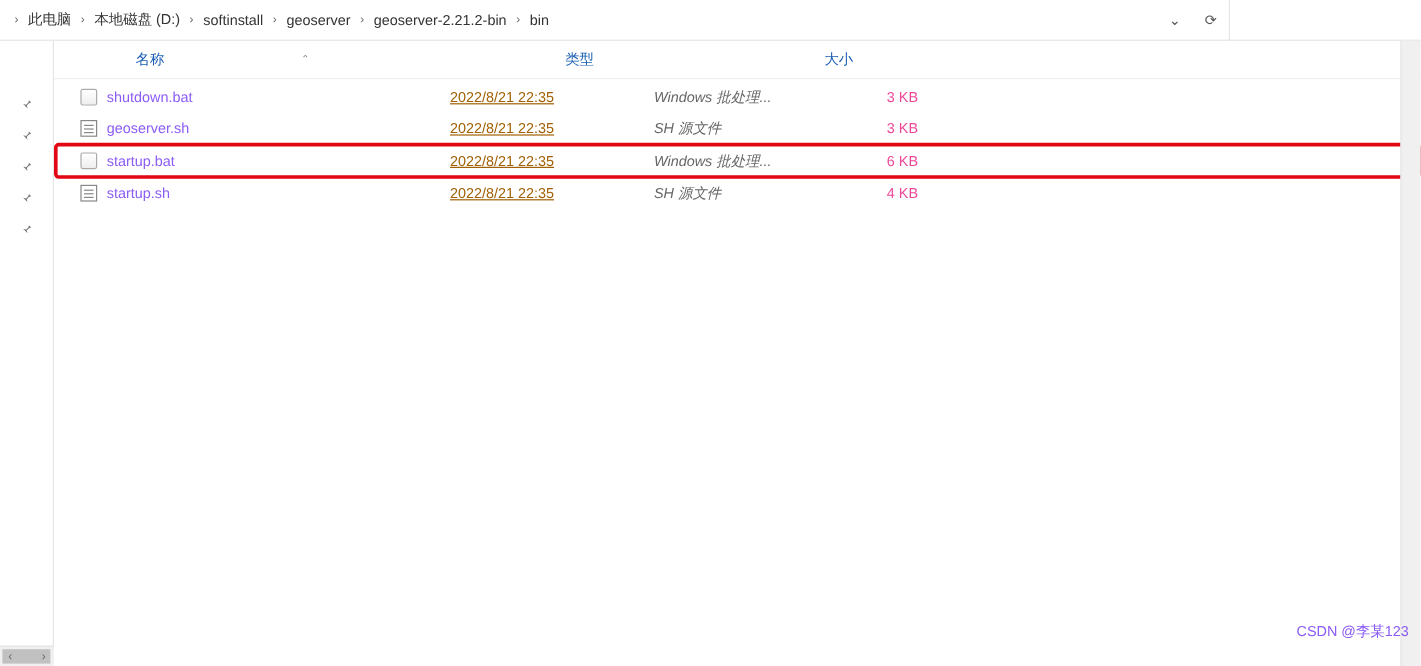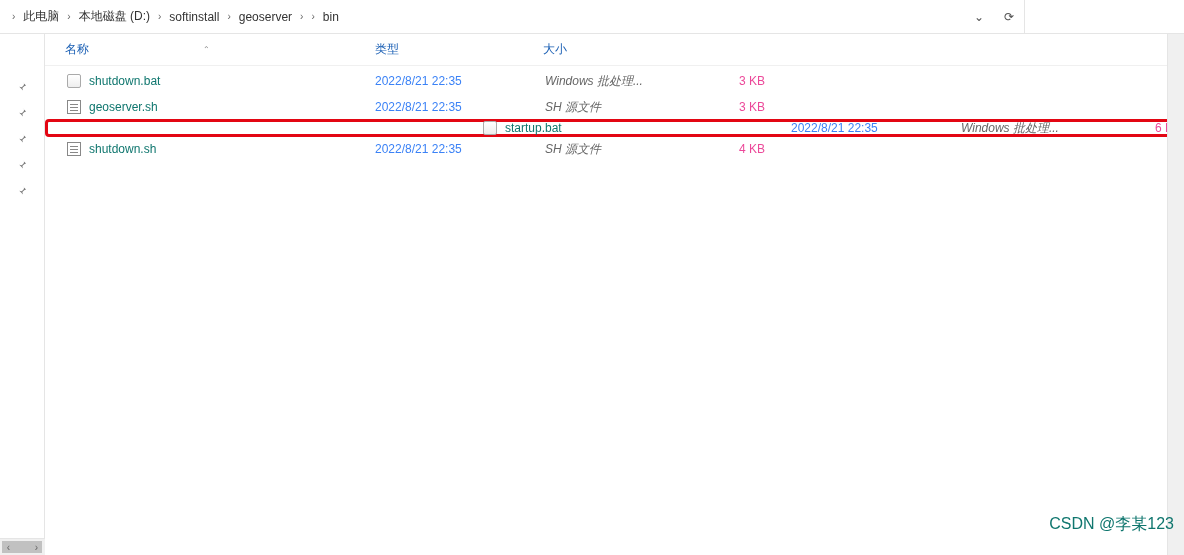--- a/index.html
+++ b/index.html
@@ -13,61 +13,62 @@
     .addr-btn { width: 30px; height: 100%; display: flex; align-items: center; justify-content: center; color: #555; }
     .search-box { width: 160px; height: 34px; border-left: 1px solid #e5e5e5; display: flex; align-items: center; padding: 0 8px; color: #888; }
     
     .content { display: flex; height: calc(100% - 34px); }
     .quick-access { width: 45px; border-right: 1px solid #e5e5e5; padding-top: 40px; }
     .pin { width: 100%; height: 26px; display: flex; align-items: center; justify-content: center; color: #7a7a7a; }
     .pin svg { width: 14px; height: 14px; }
     
     .file-area { flex: 1; position: relative; }
     .col-headers { display: flex; align-items: center; height: 32px; border-bottom: 1px solid #f0f0f0; padding-left: 20px; color: #1a5fb4; }
-    .col { display: flex; align-items: center; gap: 4px; }
+    .col { display: flex; align-items: center; gap: 4px; margin-left: 48px; }
     .col-name { width: 310px; }
     .col-date { width: 170px; }
     .col-type { width: 140px; }
     .col-size { width: 80px; text-align: right; justify-content: center; }
     .sort-arrow { font-size: 8px; color: #888; margin-left: 110px; }
     
     .file-list { padding-top: 2px; }
     .file-row { display: flex; align-items: center; height: 26px; padding-left: 20px; }
-    .file-row.highlighted { border: 3px solid #e30613; border-radius: 4px; margin: -1px 0; padding-left: 17px; height: 18px; justify-content: flex-end; }
+    .file-row.highlighted { border: 3px solid #e30613; border-radius: 4px; margin: -1px 0; padding-left: 17px; height: 30px; }
     .file-icon { width: 18px; height: 18px; margin-right: 6px; display: flex; align-items: center; justify-content: center; }
-    .file-name { width: 286px; color: #0f766e; }
-    .file-date { width: 170px; color: #3b82f6; }
+    .file-name { width: 286px; color: #8b5cf6; }
+    .file-date { width: 170px; color: #a16207; text-decoration: underline; }
     .file-type { width: 140px; color: #666; font-style: italic; }
     .file-size { width: 80px; text-align: right; color: #ec4899; }
     
     .scrollbar-v { position: absolute; right: 0; top: 0; width: 17px; height: 100%; background: #f0f0f0; border-left: 1px solid #e5e5e5; }
     .scrollbar-h { position: absolute; left: 0; bottom: 0; height: 17px; background: #f0f0f0; border-top: 1px solid #e5e5e5; display: flex; align-items: center; }
     .scroll-thumb-h { width: 40px; height: 12px; background: #c1c1c1; margin-left: 2px; }
     .scroll-arrow { position: absolute; width: 17px; height: 17px; display: flex; align-items: center; justify-content: center; font-size: 10px; color: #666; }
     
-    .watermark { position: absolute; right: 10px; bottom: 20px; color: #0f766e; font-size: 16px; margin-top: 20px; }
+    .watermark { position: absolute; right: 10px; bottom: 20px; color: #8b5cf6; font-size: 12px; margin-top: 20px; }
     
     .icon-bat { border: 1px solid #aaa; width: 14px; height: 14px; border-radius: 2px; background: linear-gradient(#fff,#eee); }
     .icon-sh { border: 1px solid #888; width: 14px; height: 14px; background: #fff; position: relative; }
     .icon-sh::after { content: ""; position: absolute; left: 2px; right: 2px; top: 3px; height: 1px; background: #888; box-shadow: 0 3px 0 #888, 0 6px 0 #888; }
   </style>
 </head>
 <body>
 
 <div class="address-bar">
   <div class="breadcrumb">
     <span class="chev">›</span>
     <span class="crumb">此电脑</span>
     <span class="chev">›</span>
     <span class="crumb">本地磁盘 (D:)</span>
     <span class="chev">›</span>
     <span class="crumb">softinstall</span>
     <span class="chev">›</span>
     <span class="crumb">geoserver</span>
     <span class="chev">›</span>
+    <span class="crumb">geoserver-2.21.2-bin</span>
     <span class="chev">›</span>
     <span class="crumb">bin</span>
   </div>
   <div class="addr-controls">
     <div class="addr-btn">⌄</div>
     <div class="addr-btn">⟳</div>
   </div>
   <div class="search-box"></div>
 </div>
 
@@ -139,21 +140,21 @@
           </span>
           <span class="file-name">startup.bat</span>
           <span class="file-date">2022/8/21 22:35</span>
           <span class="file-type">Windows 批处理...</span>
           <span class="file-size">6 KB</span>
         </div>
         <div class="file-row">
           <span class="file-icon">
             <span class="icon-sh"></span>
           </span>
-          <span class="file-name">shutdown.sh</span>
+          <span class="file-name">startup.sh</span>
           <span class="file-date">2022/8/21 22:35</span>
           <span class="file-type">SH 源文件</span>
           <span class="file-size">4 KB</span>
         </div>
       </div>
 
     <div class="scrollbar-v"></div>
   </div>
 </div>
 

